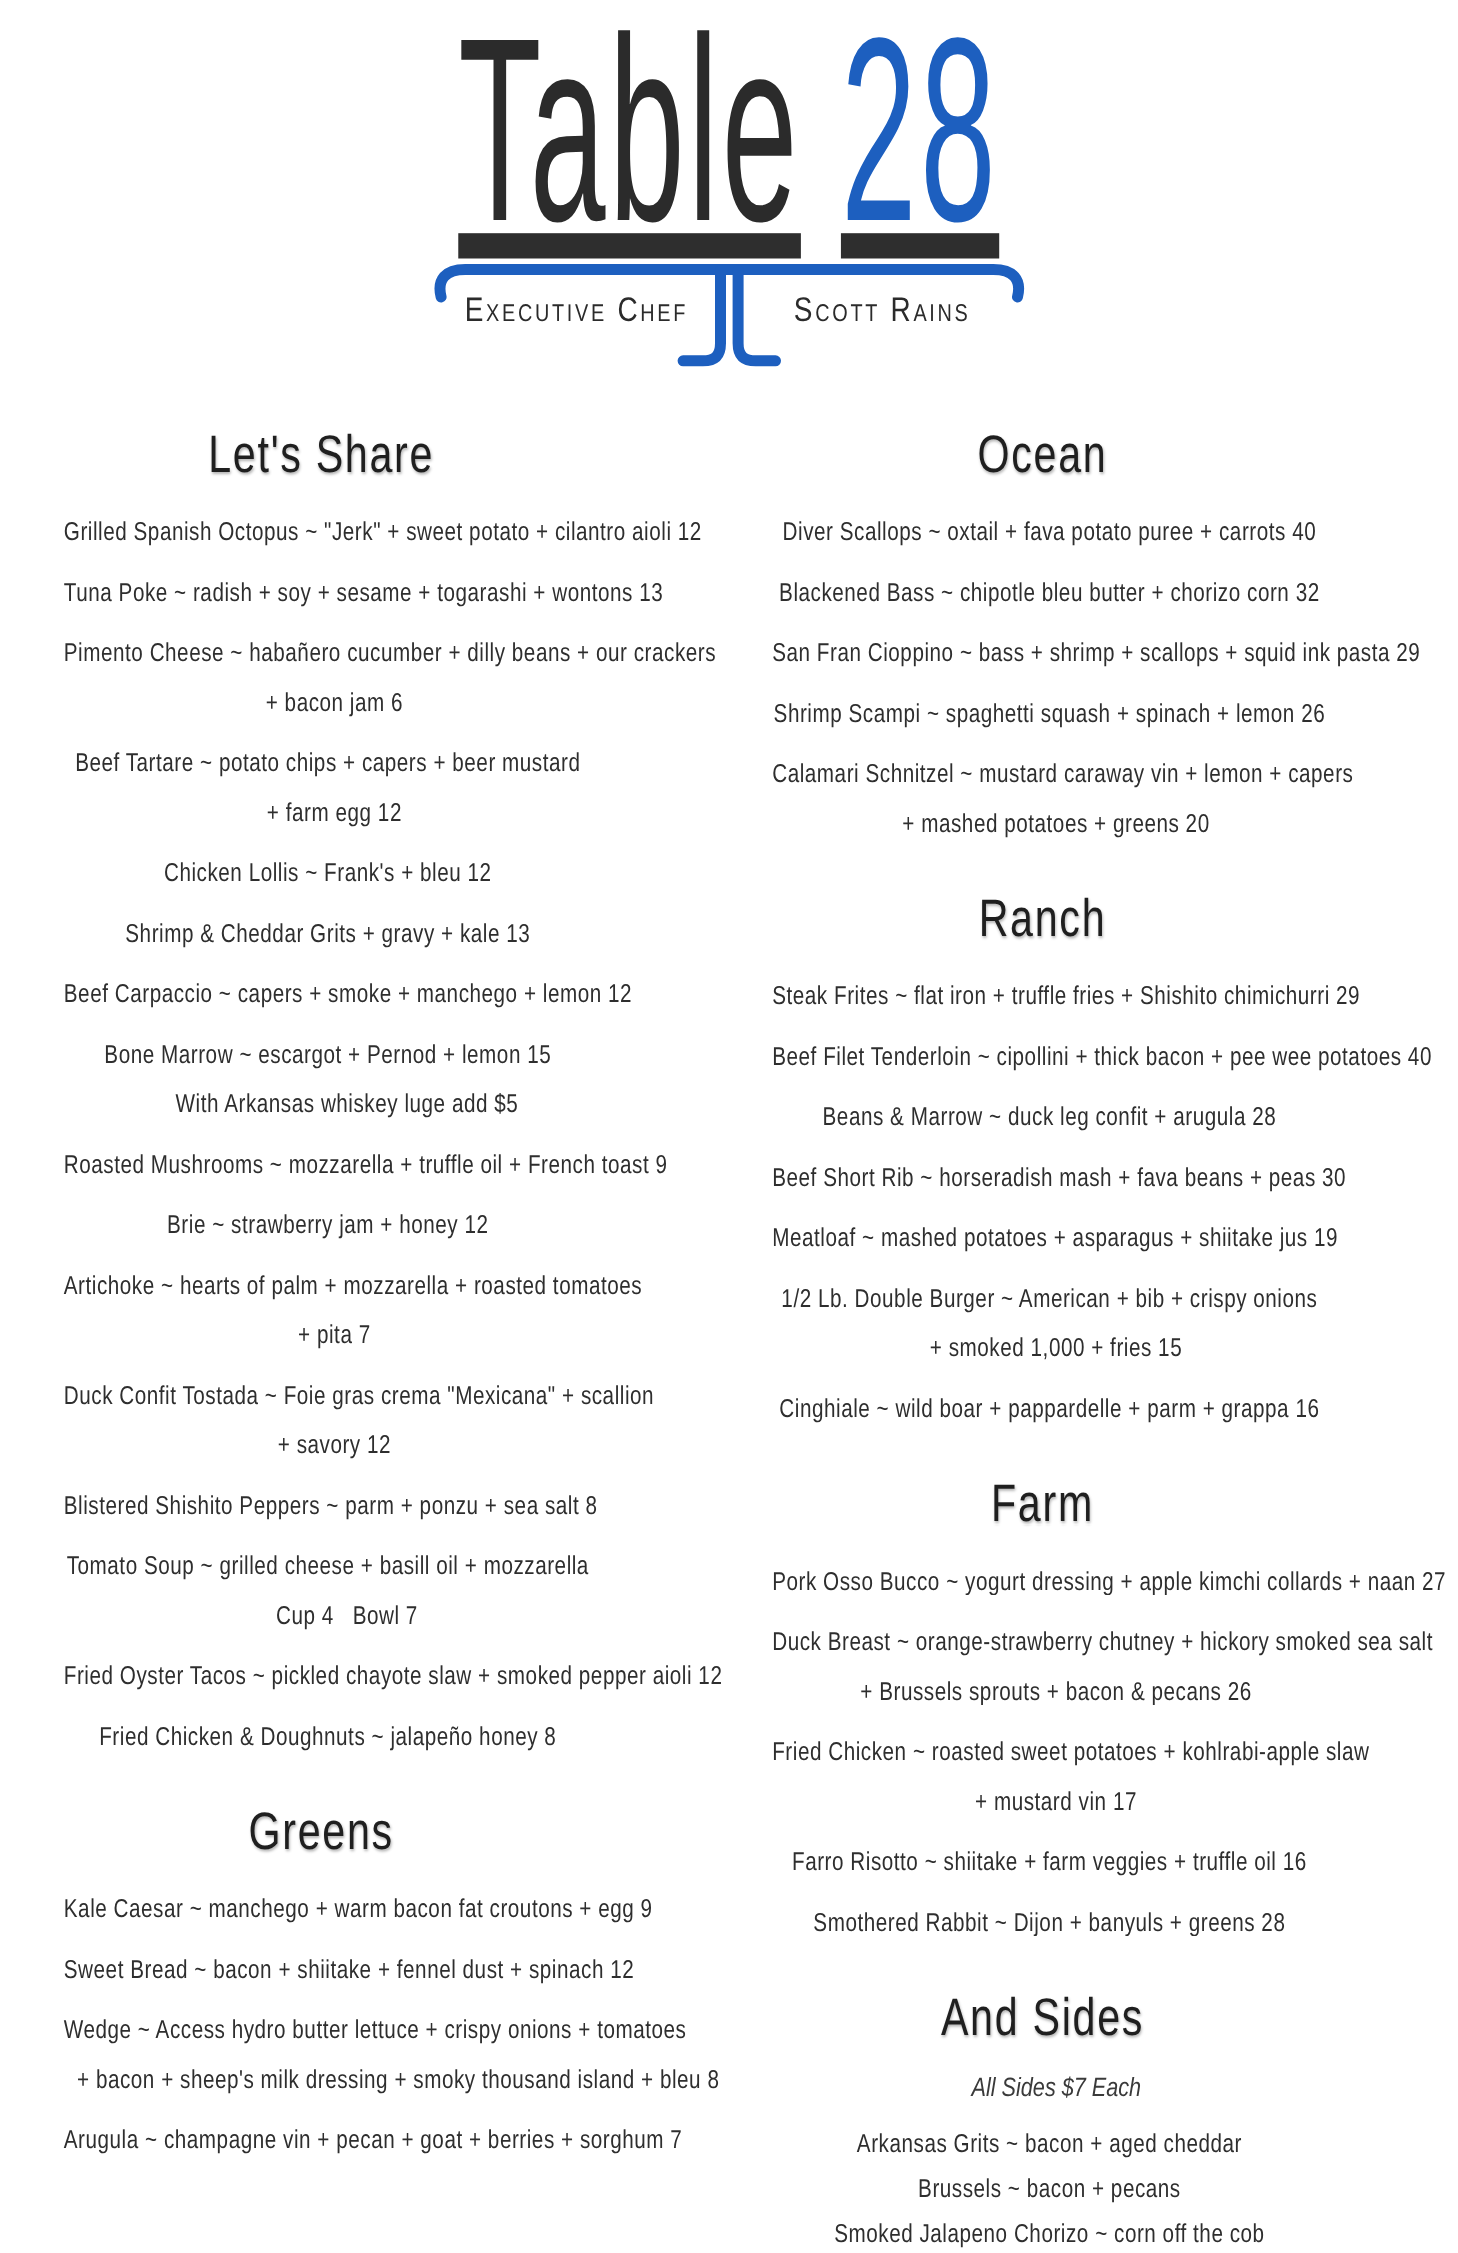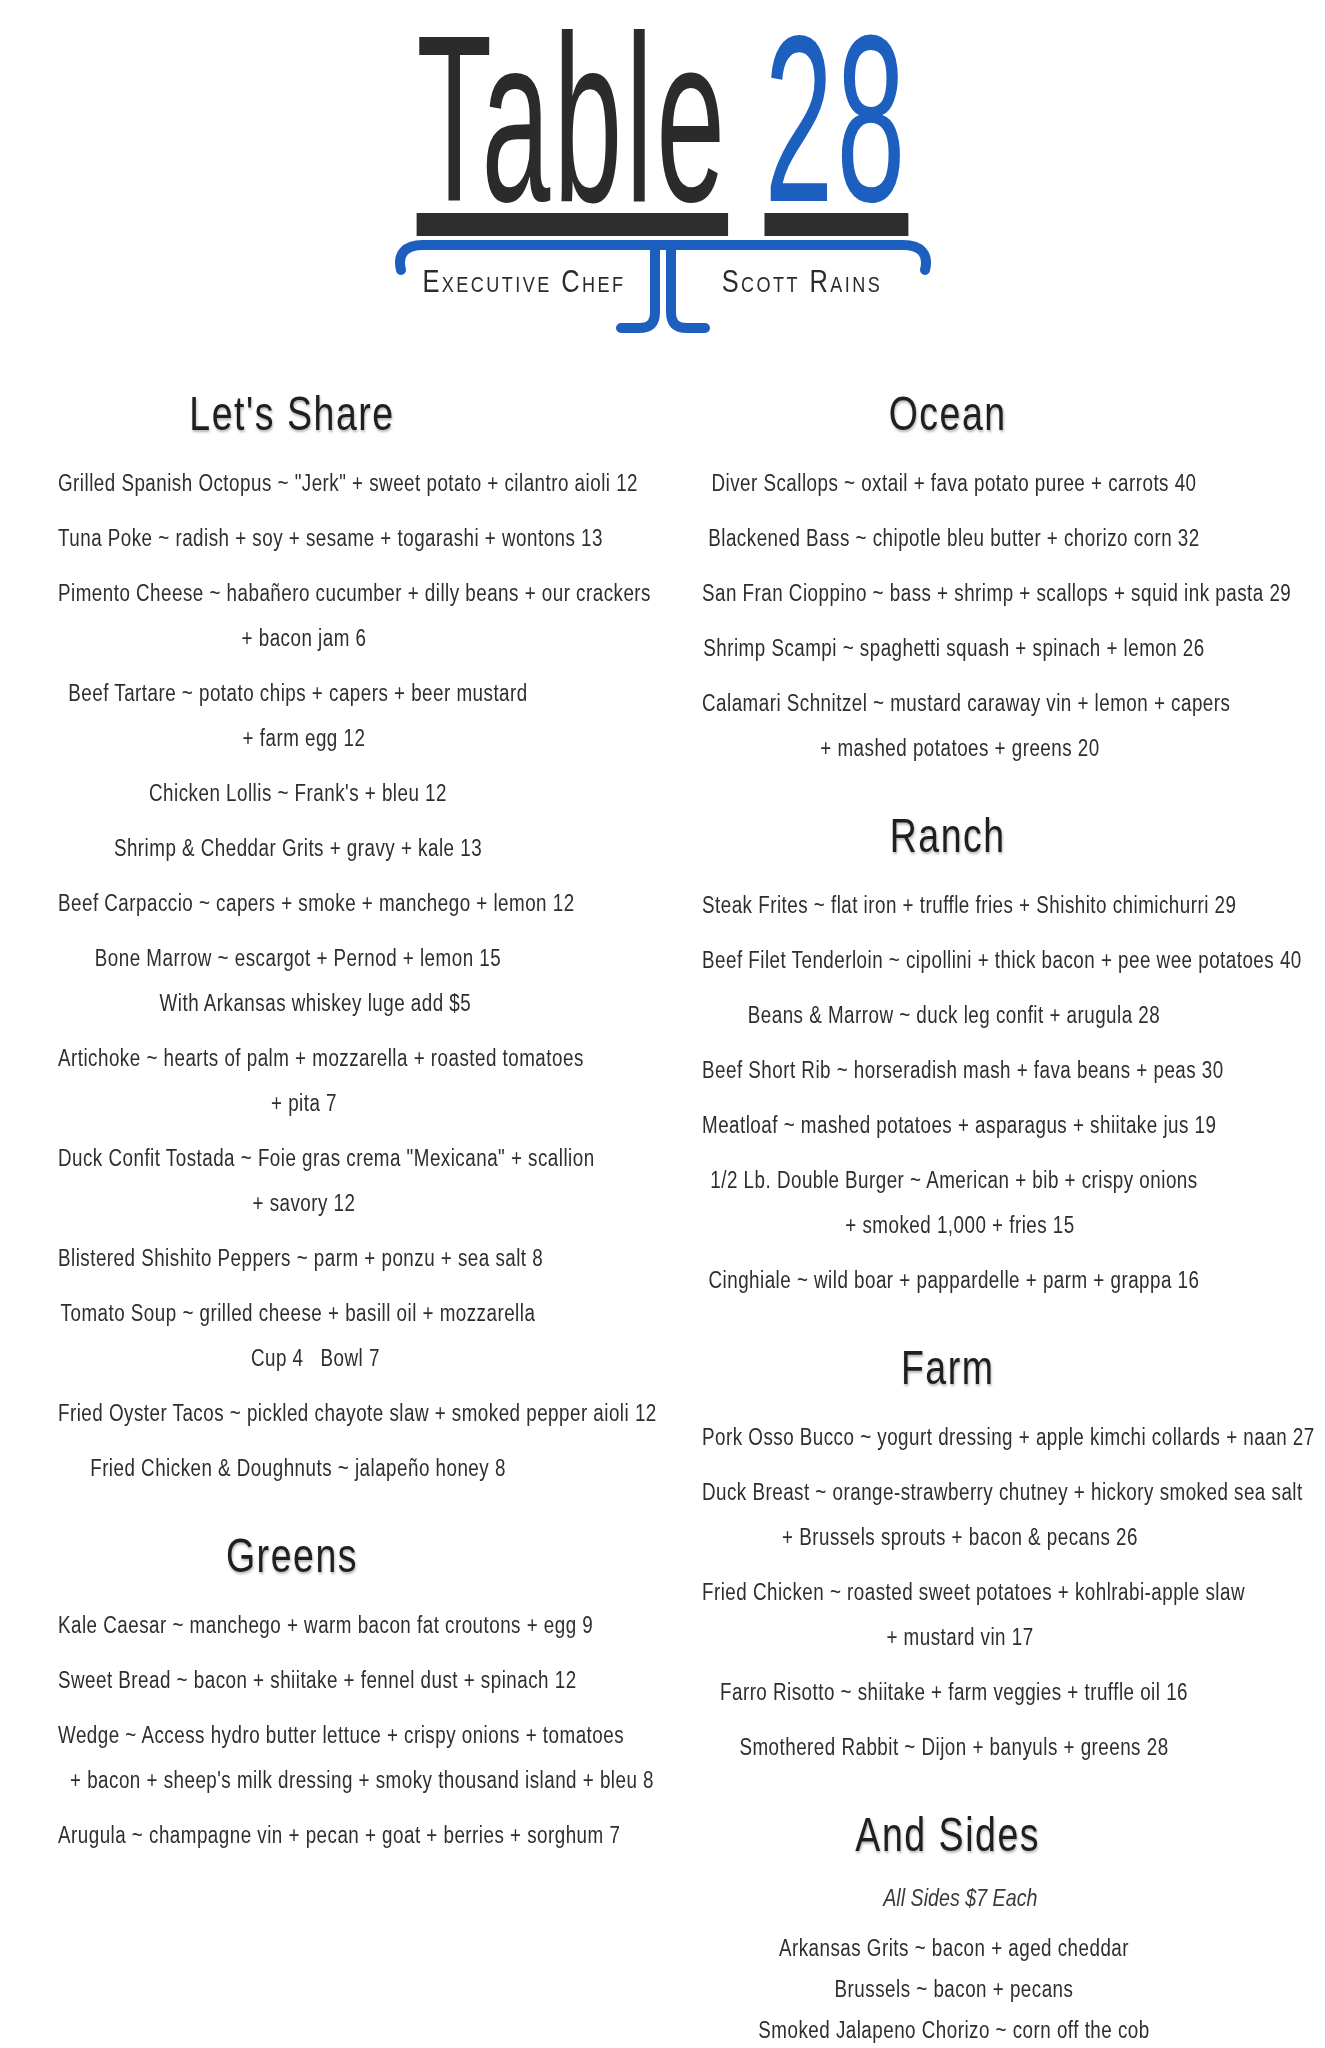--- a/index.html
+++ b/index.html
@@ -135,20 +135,26 @@
           <div class="menu-line">Shrimp &amp; Cheddar Grits + gravy + kale 13</div>
         </div>
         <div class="menu-item">
           <div class="menu-line">Beef Carpaccio ~ capers + smoke + manchego + lemon 12</div>
         </div>
         <div class="menu-item">
           <div class="menu-line">Bone Marrow ~ escargot + Pernod + lemon 15</div>
           <div class="menu-line cont">&nbsp;&nbsp;&nbsp;&nbsp;With Arkansas whiskey luge add $5</div>
         </div>
         <div class="menu-item">
+          <div class="menu-line">Roasted Mushrooms ~ mozzarella + truffle oil + French toast 9</div>
+        </div>
+        <div class="menu-item">
+          <div class="menu-line">Brie ~ strawberry jam + honey 12</div>
+        </div>
+        <div class="menu-item">
           <div class="menu-line">Artichoke ~ hearts of palm + mozzarella + roasted tomatoes</div>
           <div class="menu-line cont">+ pita 7</div>
         </div>
         <div class="menu-item">
           <div class="menu-line">Duck Confit Tostada ~ Foie gras crema "Mexicana" + scallion</div>
           <div class="menu-line cont">+ savory 12</div>
         </div>
         <div class="menu-item">
           <div class="menu-line">Blistered Shishito Peppers ~ parm + ponzu + sea salt 8</div>
         </div>

